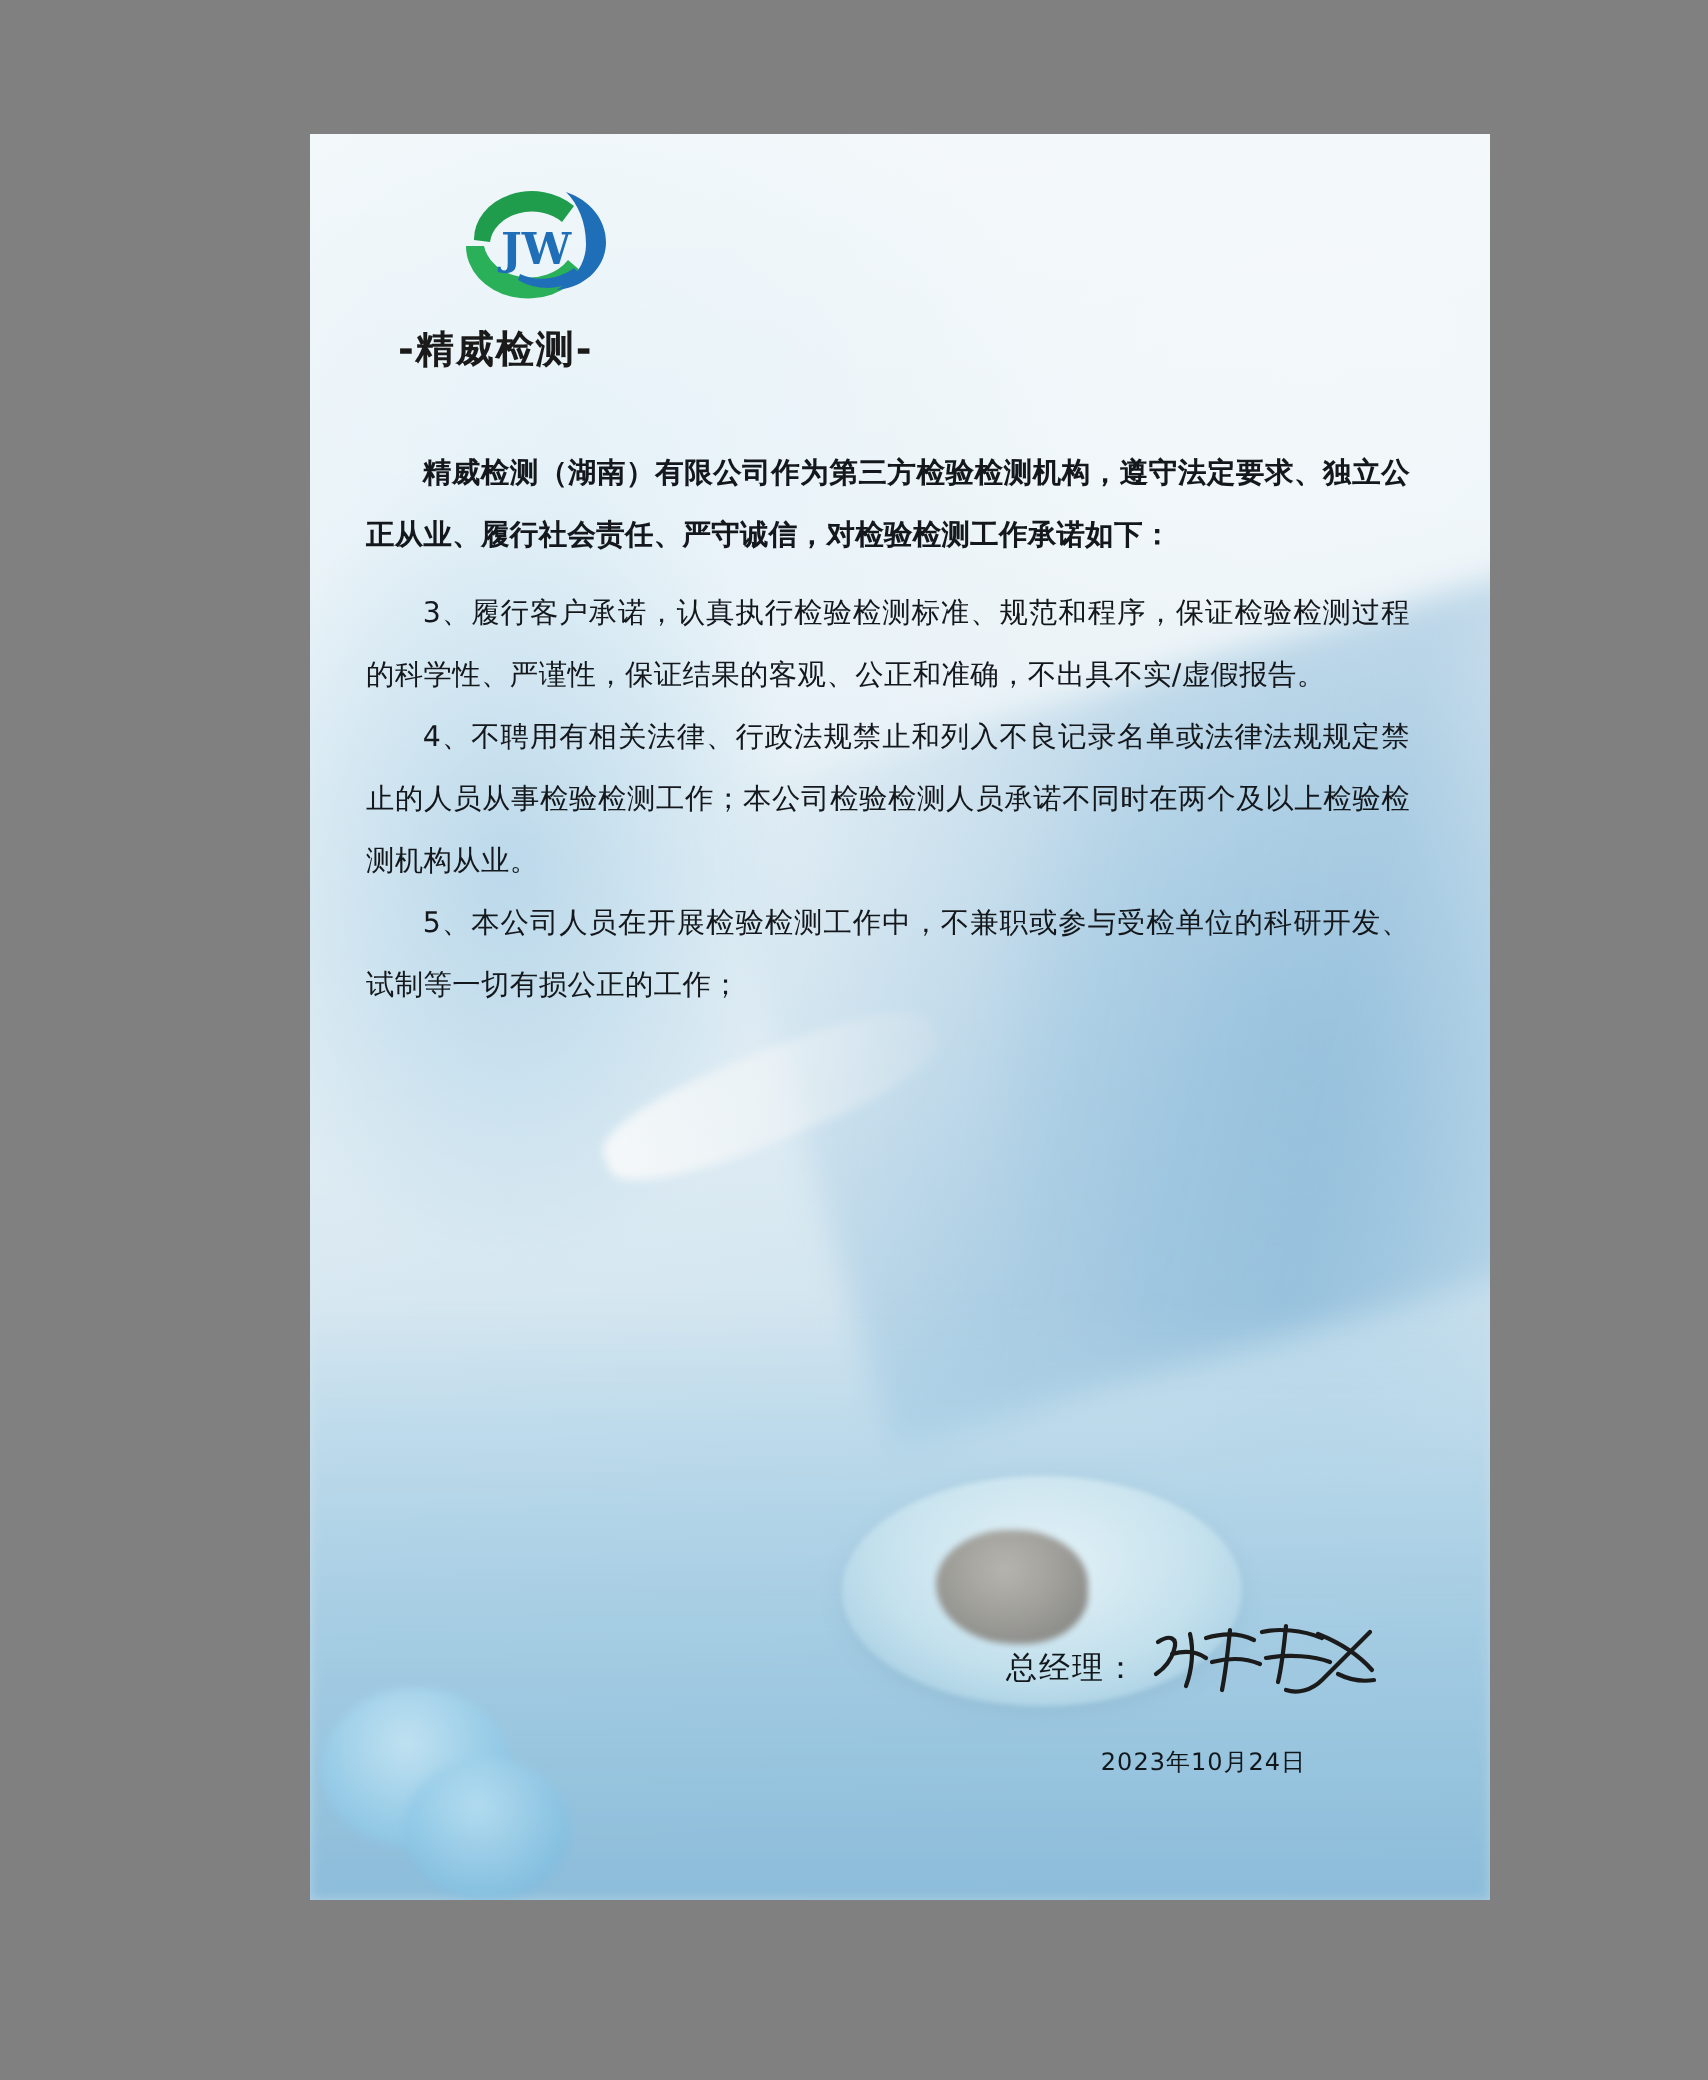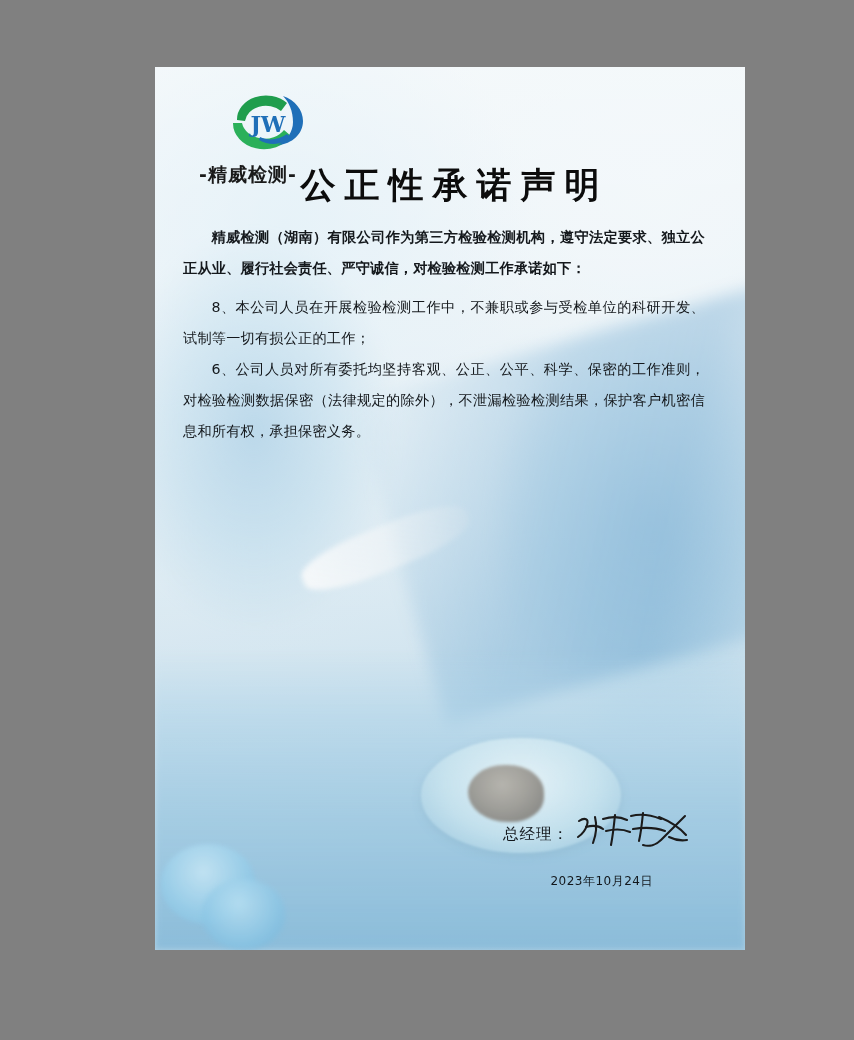--- a/index.html
+++ b/index.html
@@ -264,26 +264,26 @@
           <path d="M8 30 A29 24 0 0 1 58 13 L52 21 A21 17 0 0 0 16 31 Z" fill="#1f9d4d"></path>
           <path d="M4 33 A31 26 0 0 0 62 46 L55 40 A23 19 0 0 1 13 33 Z" fill="#2bb05a"></path>
           <path d="M54 6 C66 10 74 20 74 31 C74 44 63 54 49 55 C58 50 64 42 64 32 C64 21 60 12 54 6 Z" fill="#1f6fb8"></path>
           <path d="M30 50 C40 56 54 55 62 48 L58 44 C50 50 39 51 31 47 Z" fill="#1f6fb8"></path>
           <text x="39" y="42" text-anchor="middle" font-family="DejaVu Serif, serif" font-size="22" font-weight="bold" fill="#1f6fb8">JW</text>
         </svg>
       </div>
       <div class="logo-name">-精威检测-</div>
     </div>
 
-    <div class="doc-title">公正性承诺声明</div>
 
     <div class="body-text">
       <p class="lead">精威检测（湖南）有限公司作为第三方检验检测机构，遵守法定要求、独立公正从业、履行社会责任、严守诚信，对检验检测工作承诺如下：</p>
-      <p class="clause">8、本公司人员在开展检验检测工作中，不兼职或参与受检单位的科研开发、试制等一切有损公正的工作；</p>
-      <p class="clause">6、公司人员对所有委托均坚持客观、公正、公平、科学、保密的工作准则，对检验检测数据保密（法律规定的除外），不泄漏检验检测结果，保护客户机密信息和所有权，承担保密义务。</p>
+      <p class="clause">3、履行客户承诺，认真执行检验检测标准、规范和程序，保证检验检测过程的科学性、严谨性，保证结果的客观、公正和准确，不出具不实/虚假报告。</p>
+      <p class="clause">4、不聘用有相关法律、行政法规禁止和列入不良记录名单或法律法规规定禁止的人员从事检验检测工作；本公司检验检测人员承诺不同时在两个及以上检验检测机构从业。</p>
+      <p class="clause">5、本公司人员在开展检验检测工作中，不兼职或参与受检单位的科研开发、试制等一切有损公正的工作；</p>
     </div>
 
     <div class="sign-row">
       <div class="sign-label">总经理：</div>
       <div class="signature" title="陈江和">
         <svg viewBox="0 0 120 44" width="120" height="44" aria-hidden="true">
           <g fill="none" stroke="#1b1b1b" stroke-width="2.1" stroke-linecap="round" stroke-linejoin="round">
             <path d="M6 14 C12 10 16 12 14 18 C12 25 8 28 5 30"></path>
             <path d="M13 20 C20 18 26 19 30 22"></path>
             <path d="M22 10 C24 18 23 28 20 36"></path>

